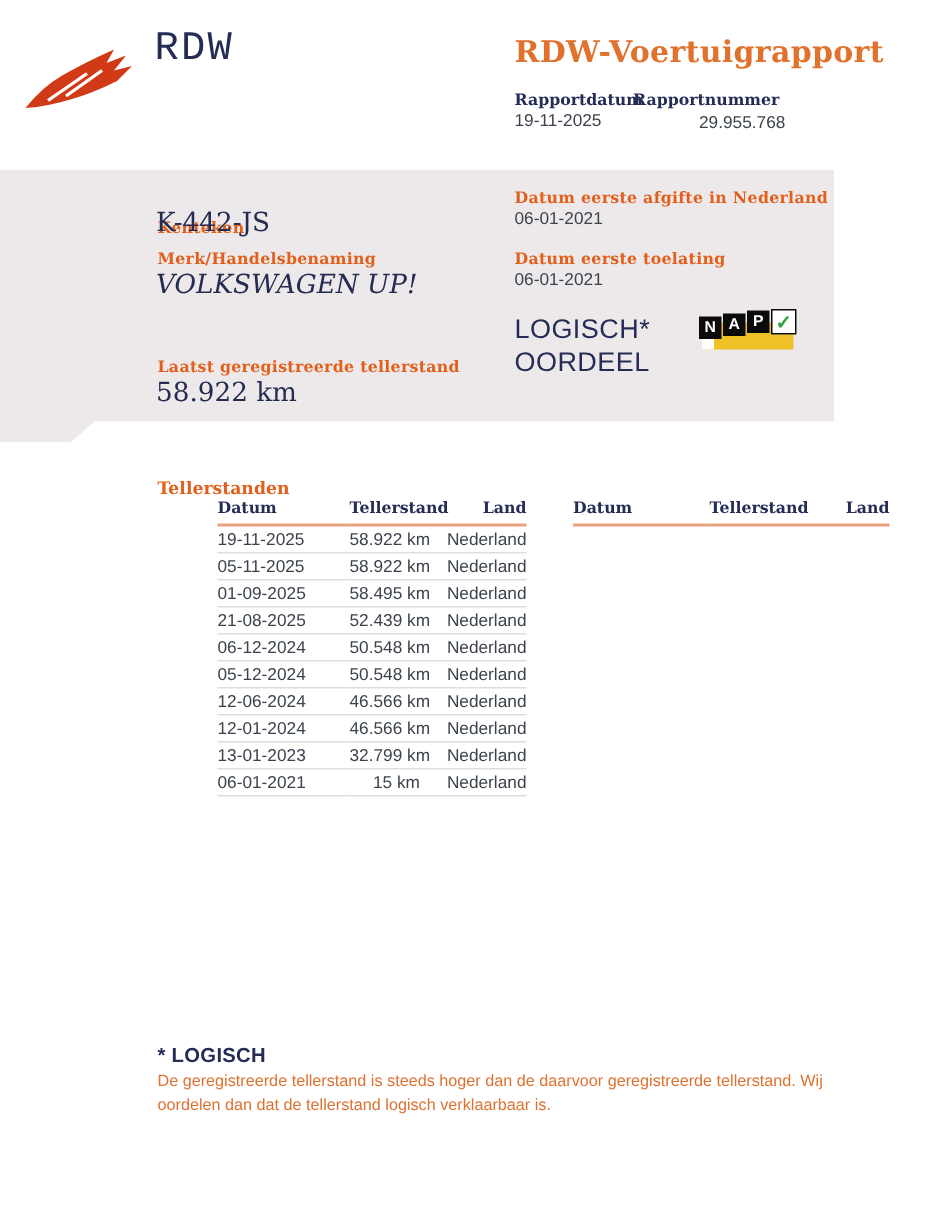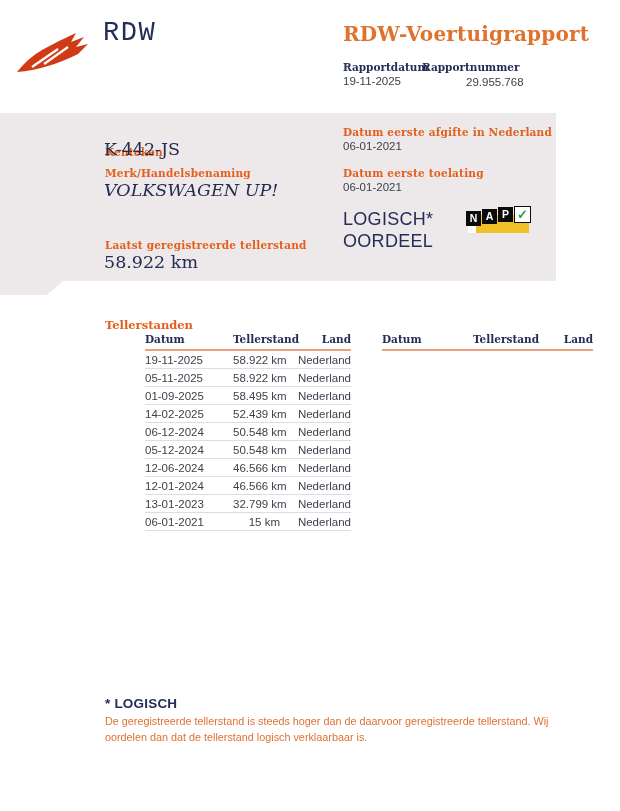--- a/index.html
+++ b/index.html
@@ -176,21 +176,21 @@
           <td class="c0">05-11-2025</td>
           <td class="c1">58.922 km</td>
           <td class="c2">Nederland</td>
         </tr>
         <tr>
           <td class="c0">01-09-2025</td>
           <td class="c1">58.495 km</td>
           <td class="c2">Nederland</td>
         </tr>
         <tr>
-          <td class="c0">14-02-2025</td>
+          <td class="c0">21-08-2025</td>
           <td class="c1">52.439 km</td>
           <td class="c2">Nederland</td>
         </tr>
         <tr>
           <td class="c0">06-12-2024</td>
           <td class="c1">50.548 km</td>
           <td class="c2">Nederland</td>
         </tr>
         <tr>
           <td class="c0">05-12-2024</td>

